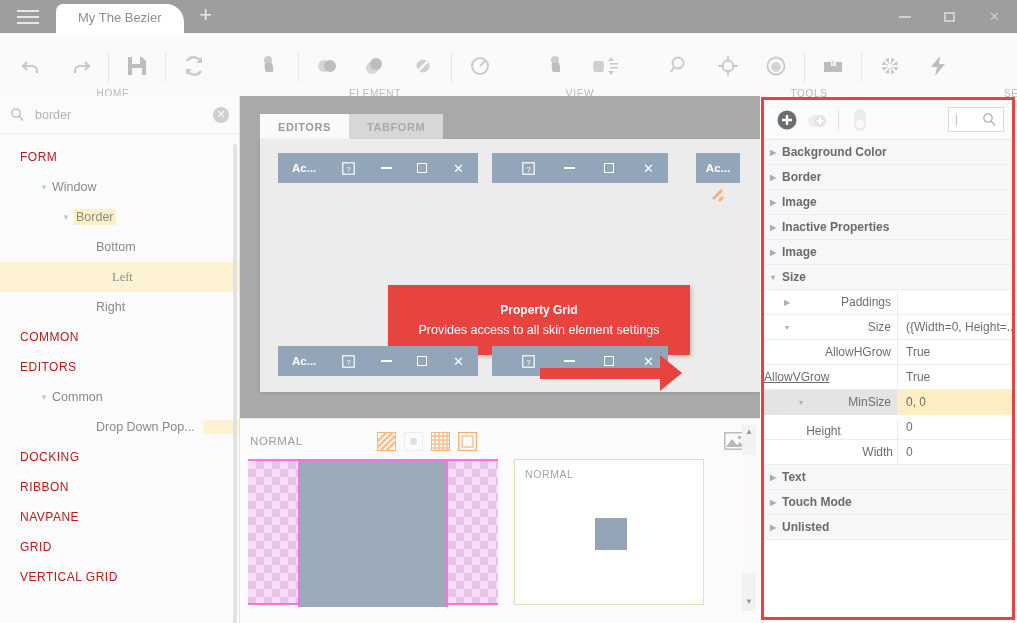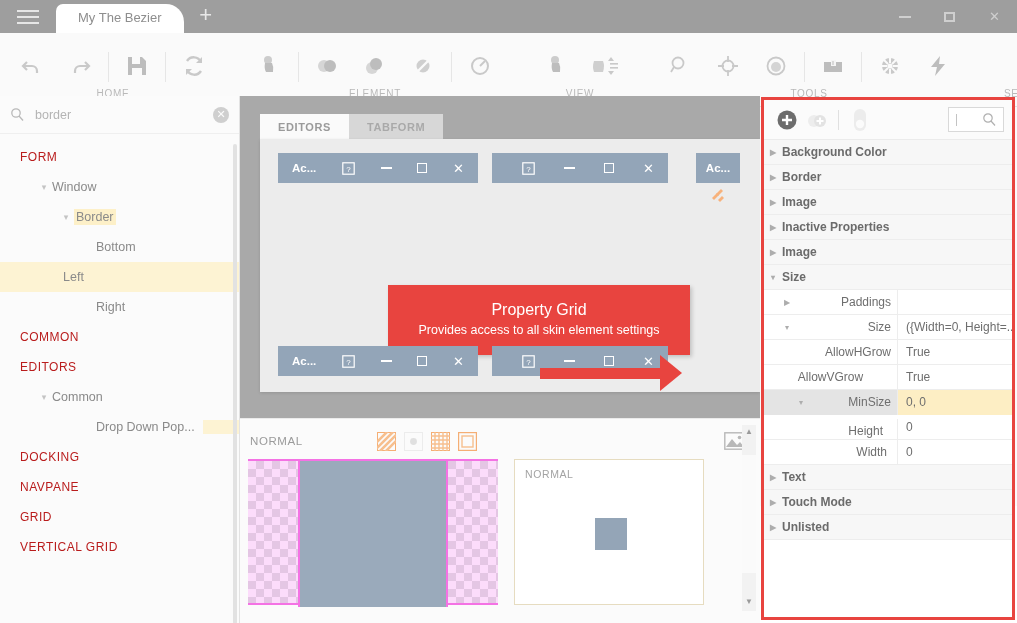--- a/index.html
+++ b/index.html
@@ -153,21 +153,21 @@
     position: absolute; left: 0; bottom: 16px; display: flex; gap: 14px; padding-left: 18px;
   }
   .callout {
     position: absolute; left: 128px; top: 146px; width: 302px;
   }
   .callout-box {
     background: #e8443f; color: #ffffff; text-align: center;
     padding: 14px 10px 16px 10px;
     box-shadow: 2px 2px 4px rgba(0,0,0,.18);
   }
-  .callout-title { font-size: 16px; font-weight: normal; line-height: 22px; }
+  .callout-title { font-size: 12px; font-weight: bold; line-height: 22px; }
   .callout-sub { font-size: 12.5px; line-height: 18px; }
   .arrow-line {
     position: absolute; left: 300px; top: 272px; width: 120px; height: 11px; background: #e8443f;
   }
   .arrow-head {
     position: absolute; left: 420px; top: 259px;
     width: 0; height: 0;
     border-top: 18px solid transparent; border-bottom: 18px solid transparent;
     border-left: 22px solid #e8443f;
   }
@@ -456,21 +456,21 @@
           <span>Window</span>
         </div>
         <div class="tnode" style="padding-left: 58px;">
           <span class="tw">▾</span>
           <span class="hl">Border</span>
         </div>
         <div class="tnode" style="padding-left: 80px;">
           <span class="tw"></span>
           <span>Bottom</span>
         </div>
-        <div class="tnode sel" style="padding-left: 47px;">
+        <div class="tnode sel" style="padding-left: 96px; font-family: Liberation Serif, serif;">
           <span class="tw"></span>
           <span>Left</span>
         </div>
         <div class="tnode" style="padding-left: 80px;">
           <span class="tw"></span>
           <span>Right</span>
         </div>
         <div class="tnode cat">
           <span>COMMON</span>
         </div>
@@ -481,20 +481,23 @@
           <span class="tw">▾</span>
           <span>Common</span>
         </div>
         <div class="tnode" style="padding-left: 80px;">
           <span class="tw"></span>
           <span>Drop Down Pop...</span>
           <span class="swatch"></span>
         </div>
         <div class="tnode cat">
           <span>DOCKING</span>
+        </div>
+        <div class="tnode cat">
+          <span>RIBBON</span>
         </div>
         <div class="tnode cat">
           <span>NAVPANE</span>
         </div>
         <div class="tnode cat">
           <span>GRID</span>
         </div>
         <div class="tnode cat">
           <span>VERTICAL GRID</span>
         </div>
@@ -712,40 +715,40 @@
           </span>
           <span class="pg-val-cell">({Width=0, Height=...</span>
         </div>
         <div class="pgrow">
           <span class="pg-name-cell" style="justify-content: flex-end; padding-right: 6px;">
             <span>AllowHGrow</span>
           </span>
           <span class="pg-val-cell">True</span>
         </div>
         <div class="pgrow">
-          <span class="pg-name-cell" style="justify-content: center; ">
+          <span class="pg-name-cell" style="justify-content: flex-start;  text-decoration: underline;">
             <span>AllowVGrow</span>
           </span>
           <span class="pg-val-cell">True</span>
         </div>
         <div class="pgrow selected">
           <span class="pg-name-cell" style="justify-content: flex-end; padding-right: 6px;">
             <span class="exp" style="margin-left: 28px; margin-right: auto;">▾</span>
             <span>MinSize</span>
           </span>
           <span class="pg-val-cell">0, 0</span>
         </div>
         <div class="pgrow">
-          <span class="pg-name-cell" style="justify-content: flex-end; padding-right: 14px; margin-top: 8px;">
+          <span class="pg-name-cell" style="justify-content: center; padding-right: 14px; margin-top: 8px;">
             <span>Height</span>
           </span>
           <span class="pg-val-cell">0</span>
         </div>
         <div class="pgrow">
-          <span class="pg-name-cell" style="justify-content: flex-end; padding-right: 10px; text-align: right;">
+          <span class="pg-name-cell" style="justify-content: flex-end; padding-right: 4px; text-align: right;">
             <span>Width</span>
           </span>
           <span class="pg-val-cell">0</span>
         </div>
         <div class="pgrow cat">
           <span class="exp">▶</span>
           <span>Text</span>
         </div>
         <div class="pgrow cat">
           <span class="exp">▶</span>

